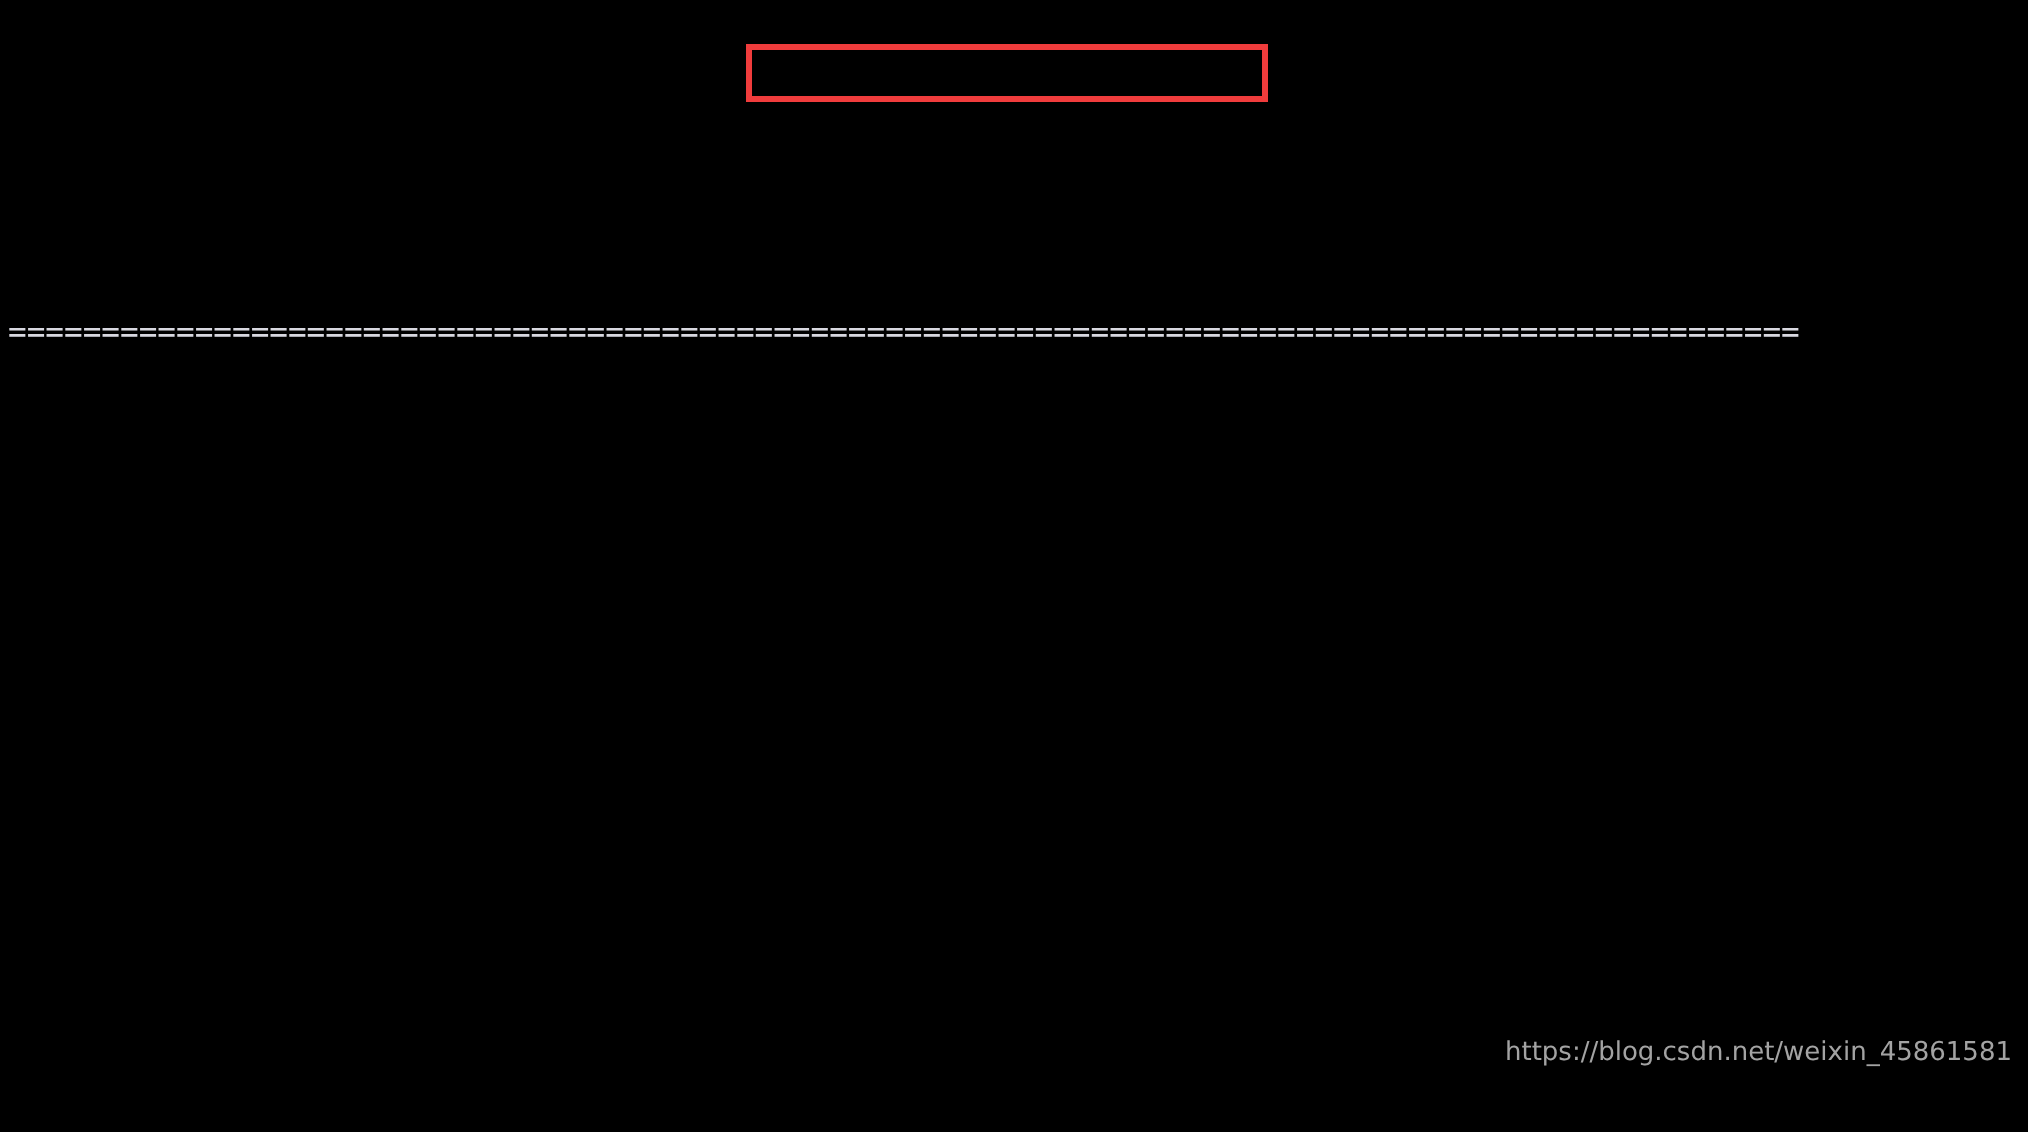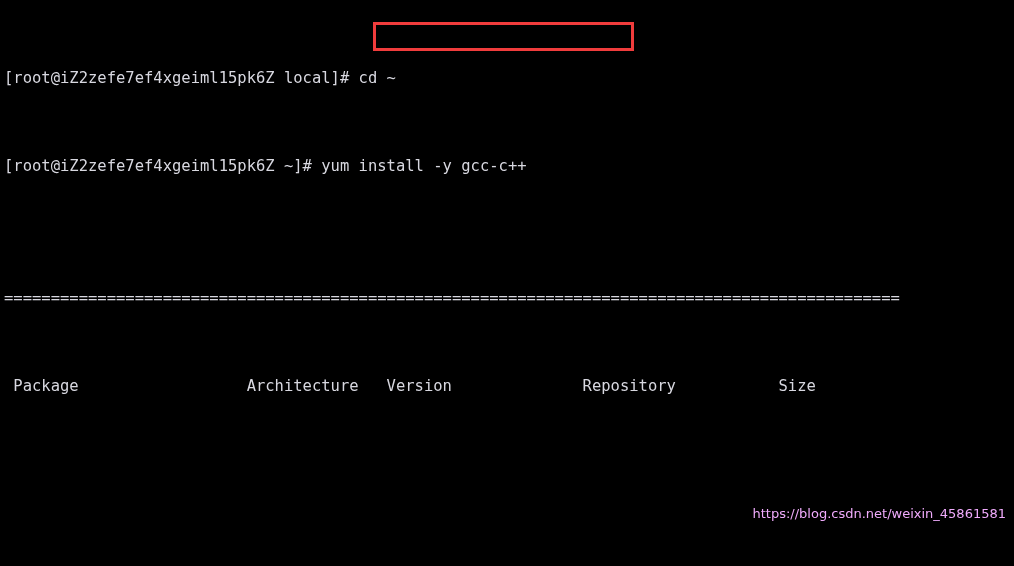--- a/index.html
+++ b/index.html
@@ -40,44 +40,41 @@
     top: 22px;
     width: 261px;
     height: 29px;
     border: 3px solid #f03c3c;
     box-sizing: border-box;
     pointer-events: none;
   }
   #watermark {
     position: absolute;
     right: 8px;
-    top: 506px;
+    top: 519px;
     font-family: "DejaVu Sans", "Liberation Sans", sans-serif;
     font-size: 13px;
     line-height: 16px;
-    color: #f0abfc;
+    color: #a3a3a3;
     white-space: pre;
   }
 </style>
 </head>
 <body>
 
 <div id="terminal">
 
   <div class="screen">
 
-    <span class="line"><span>[root@iZ2zefe7ef4xgeiml15pk6Z local]# </span><span>cd ~</span></span>
 
-    <span class="line"><span>[root@iZ2zefe7ef4xgeiml15pk6Z ~]# </span><span>yum install -y gcc-c++</span></span>
 
 
 
     <span class="line">================================================================================================</span>
 
-    <span class="line"> Package                  Architecture   Version              Repository           Size</span>
 
     
 
     
 
     
 
     
 
     

